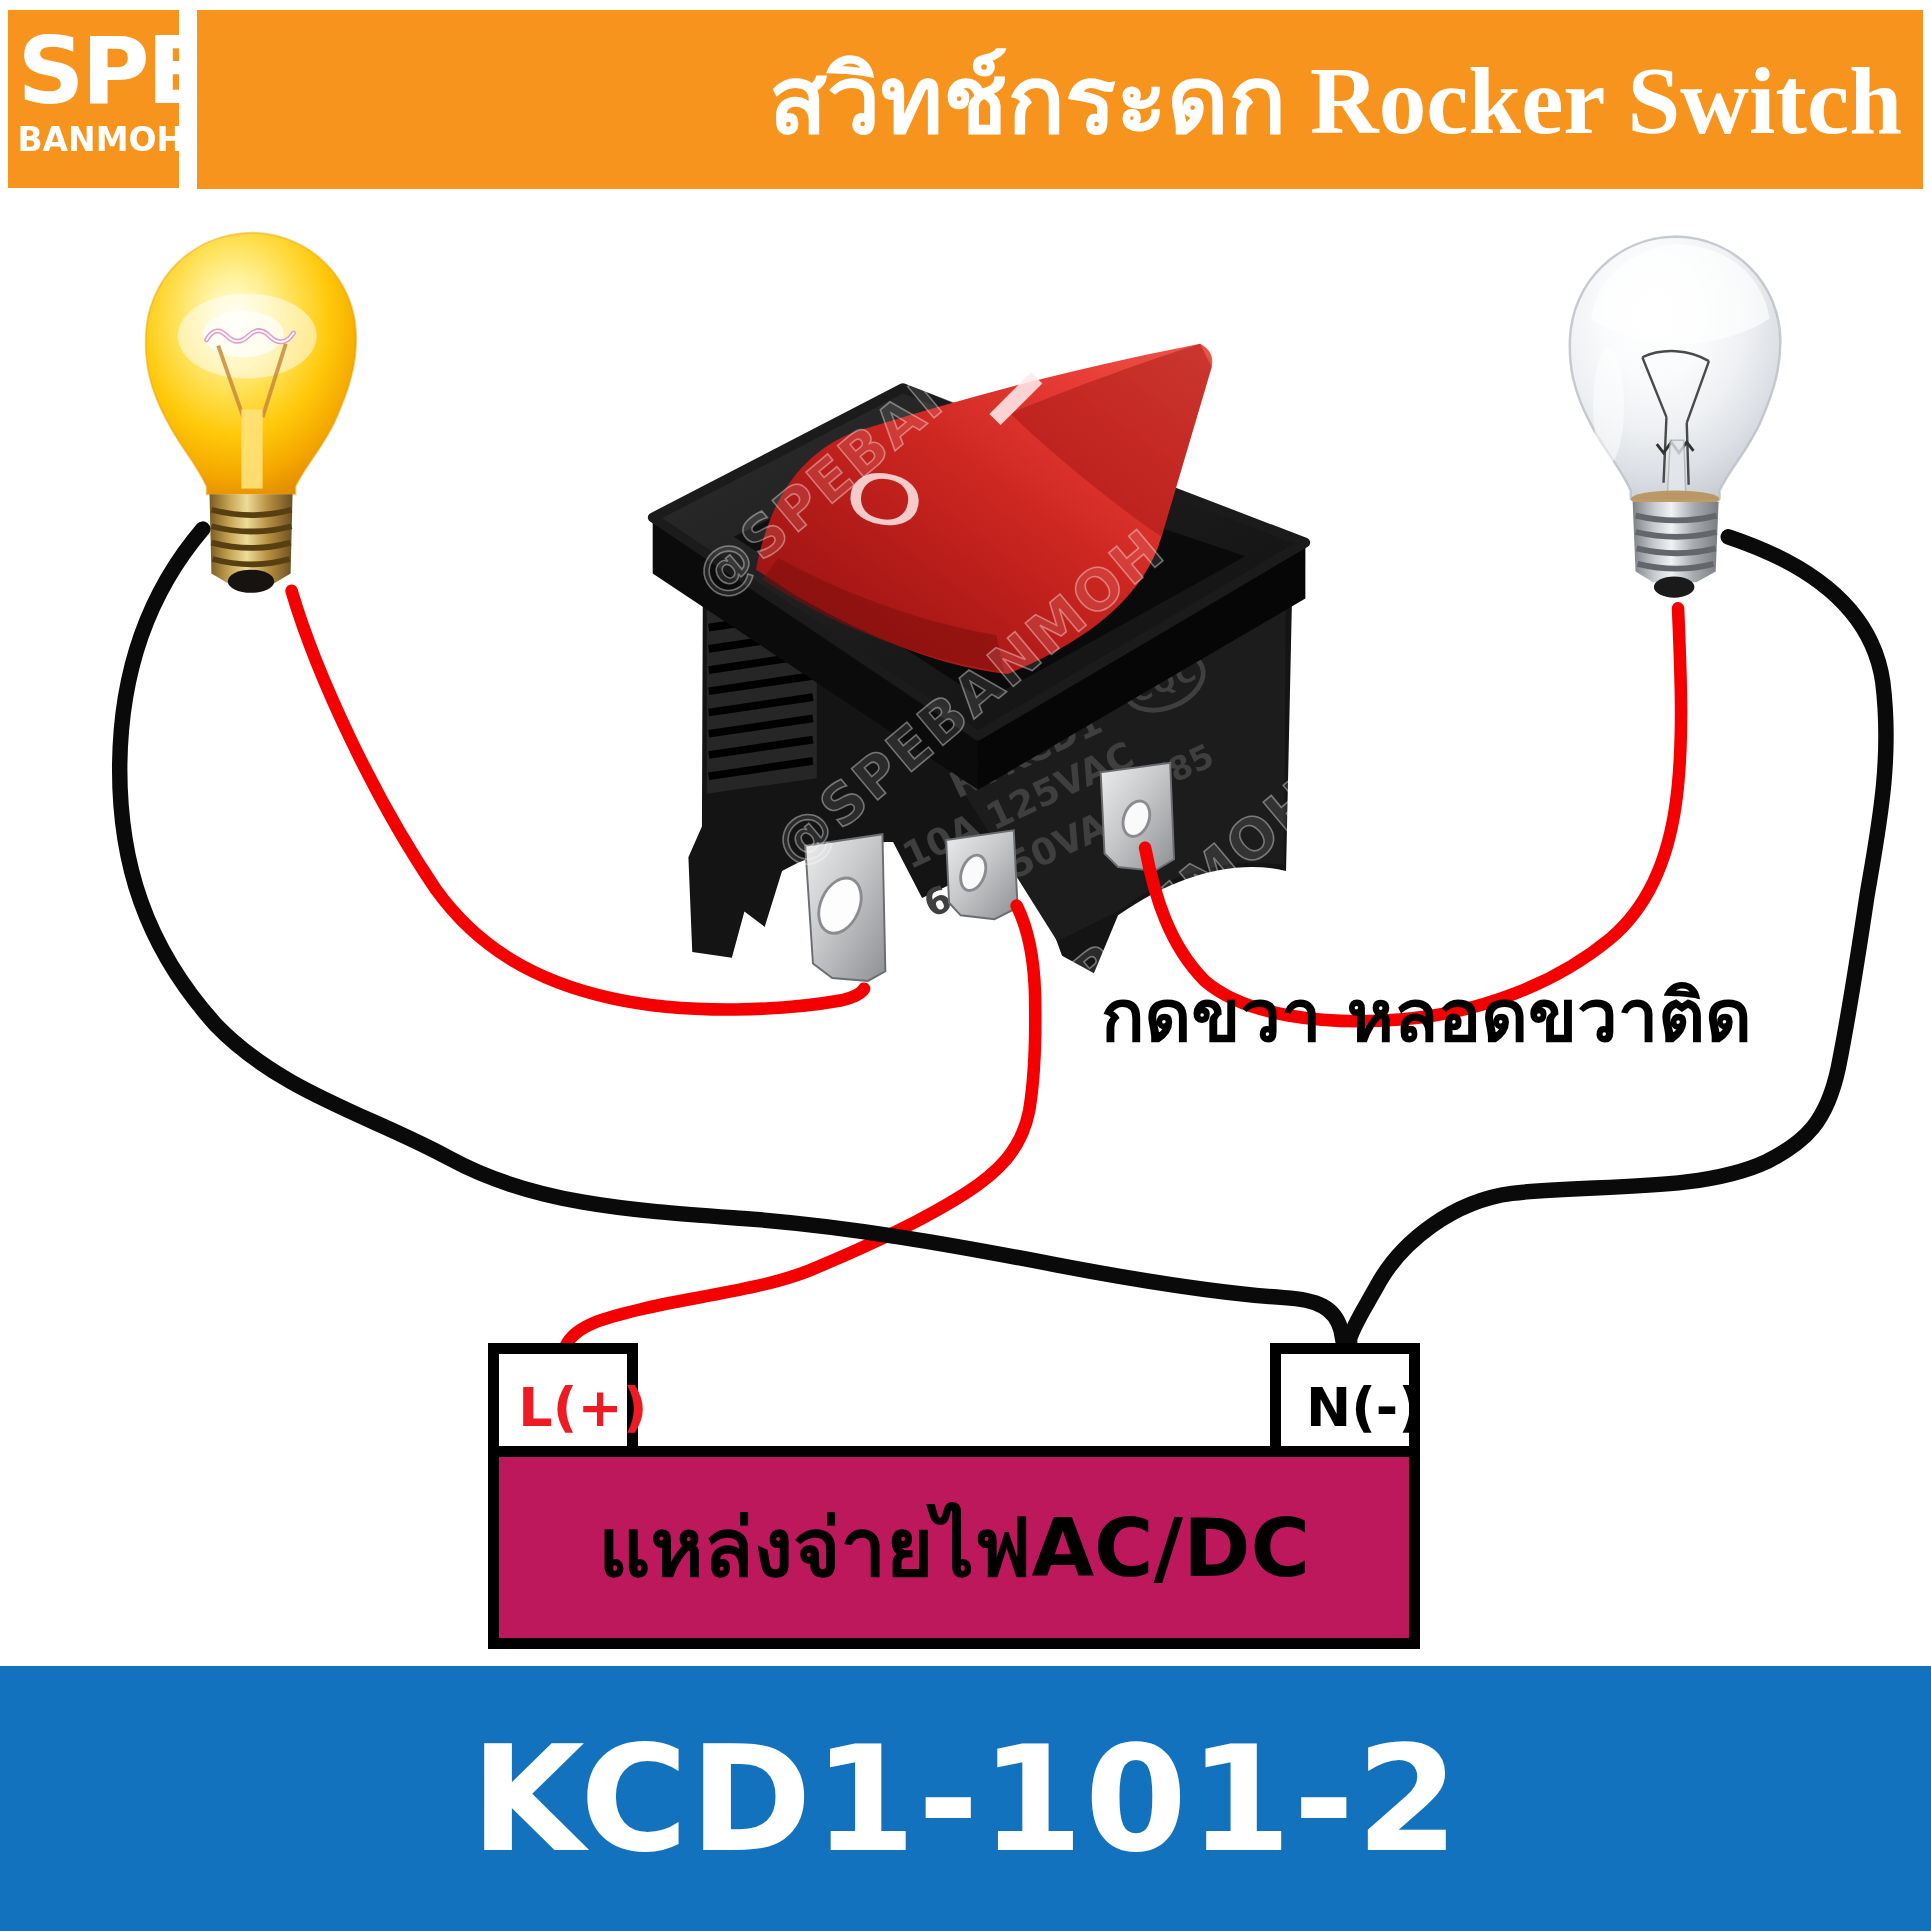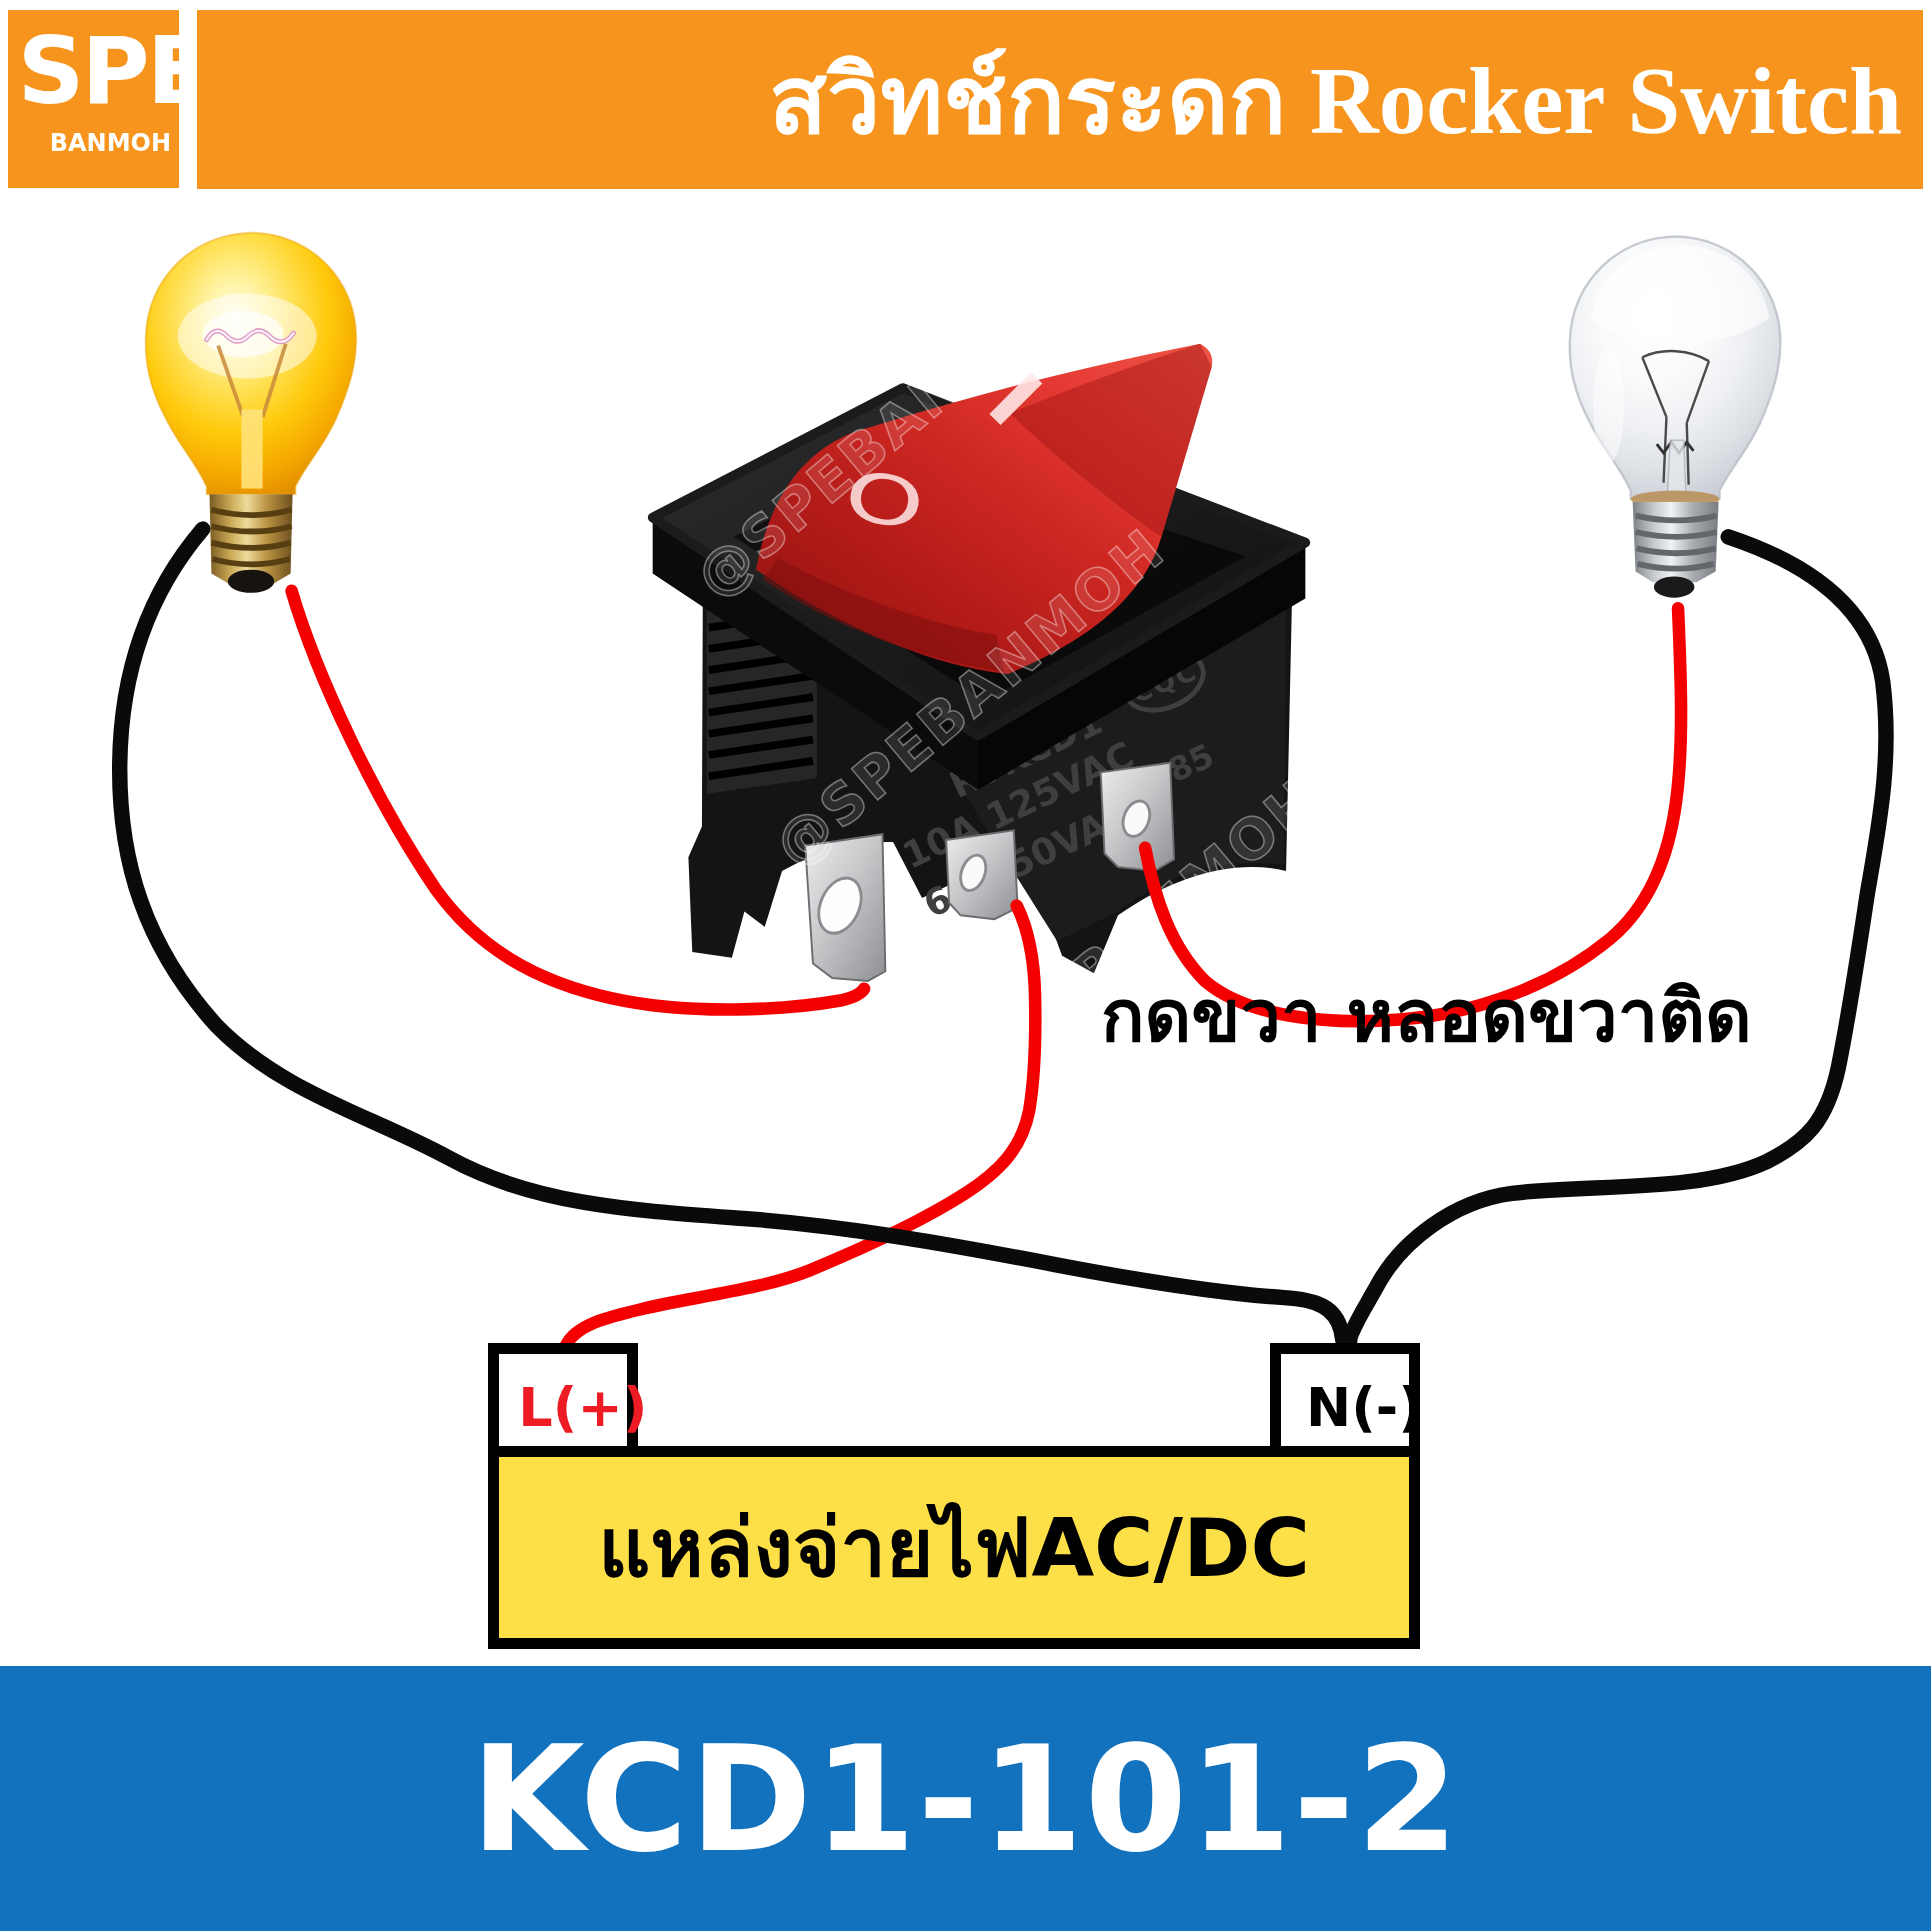--- a/index.html
+++ b/index.html
@@ -6,39 +6,39 @@
   .canvas{
     position:relative;width:1931px;height:1931px;background:#ffffff;overflow:hidden;
     font-family:"DejaVu Sans","Liberation Sans",sans-serif;
   }
   
   .logo{
     position:absolute;left:7.7px;top:9.7px;width:171px;height:178px;
     background:#F7941D;color:#ffffff;box-sizing:border-box;padding:19.3px 7.7px 0 9.7px;
   }
   .logo .spe{font-size:93px;font-weight:bold;line-height:0.92;letter-spacing:-2.9px;}
-  .logo .banmoh{font-size:24px;font-weight:bold;text-align:right;letter-spacing:0px;margin-top:14px;}
+  .logo .banmoh{font-size:33px;font-weight:bold;text-align:right;letter-spacing:0px;margin-top:5px;}
   .header-band{
     position:absolute;left:197px;top:9.7px;width:1726px;height:179px;background:#F7941D;
     display:flex;align-items:center;justify-content:flex-end;box-sizing:border-box;padding-right:21px;font-family:Liberation Serif, serif;
   }
   .header-band .title{color:#ffffff;font-size:95px;font-weight:bold;white-space:nowrap;}
   
   .footer{
     position:absolute;left:0;top:1666px;width:1931px;height:266px;background:#1272BD;
     display:flex;align-items:center;justify-content:center;
   }
   .footer .model{color:#ffffff;font-size:147px;font-weight:bold;letter-spacing:1.9px;}
   
   .thai-note{position:absolute;color:#000000;font-size:72px;font-weight:600;white-space:nowrap;}
   .thai-note.l1{left:1101px;top:958px;}
   .thai-note.l2{left:1097px;top:1049px;}
   
   .psu-main{
-    position:absolute;left:488px;top:1446px;width:932px;height:203px;background:#fde047;
+    position:absolute;left:488px;top:1446px;width:932px;height:203px;background:#be185d;
     border:11.6px solid #000000;box-sizing:border-box;
     display:flex;align-items:center;justify-content:center;
   }
   .psu-main .psu-label{font-size:81px;font-weight:600;color:#000;white-space:nowrap;}
   .terminal{
     position:absolute;top:1343px;width:150px;height:115px;background:#ffffff;
     border:11.6px solid #000000;box-sizing:border-box;
   }
   .terminal.left{left:488px;}
   .terminal.right{left:1270px;}

